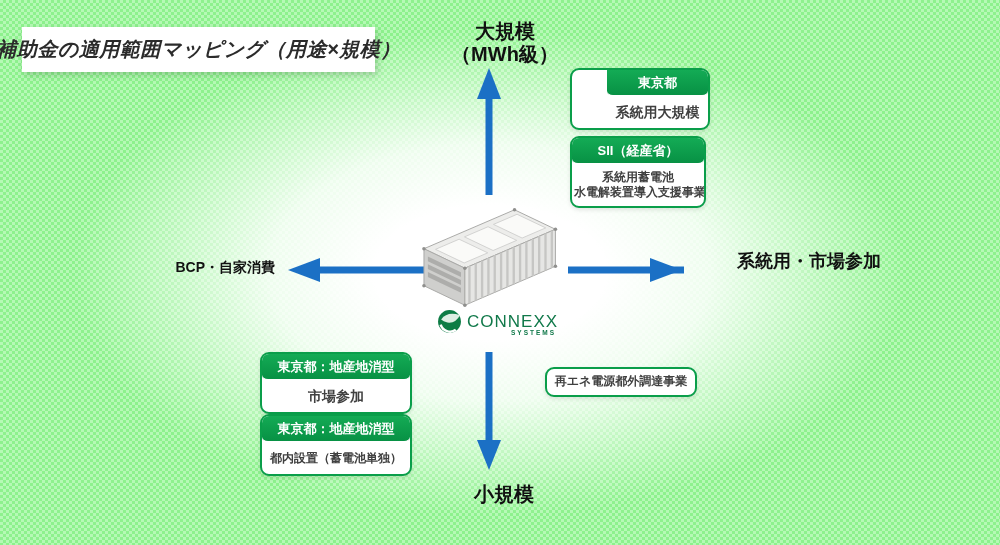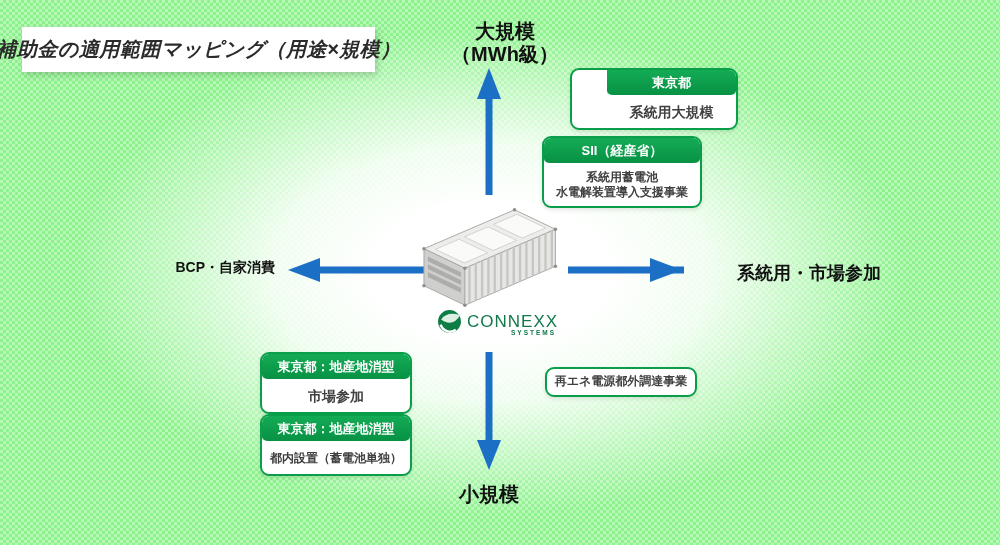--- a/index.html
+++ b/index.html
@@ -25,23 +25,23 @@
   }
   .title-box span {
     font-size: 20px; font-weight: bold; font-style: italic;
     color: #2b2b2b; letter-spacing: 0.5px; white-space: nowrap;
   }
 
   .axis-label {
     position: absolute; font-weight: bold; color: #111111; white-space: nowrap; padding-left: 32px;
   }
   .axis-top    { left: 489px; top: 20px;  transform: translateX(-50%); font-size: 20px; line-height: 23px; text-align: center; }
-  .axis-bottom { left: 473px; top: 481px; transform: translateX(-50%); font-size: 20px; }
+  .axis-bottom { left: 488px; top: 481px; transform: translateX(-50%); font-size: 20px; }
   .axis-left   { right: 725px; top: 259px; font-size: 14px; }
-  .axis-right  { left: 705px; top: 261px; font-size: 18px; }
+  .axis-right  { left: 705px; top: 249px; font-size: 18px; }
 
   svg.arrows { position: absolute; left: 0; top: 0; width: 1000px; height: 545px; pointer-events: none; }
 
   .card {
     position: absolute;
     background: #ffffff;
     border: 2px solid #0a9e4a;
     border-radius: 9px;
     overflow: hidden;
     box-shadow: 0 2px 4px rgba(0,0,0,0.10);
@@ -55,22 +55,22 @@
     white-space: nowrap;
   }
   .card .bd {
     color: #404040; font-weight: bold; font-size: 14px;
     text-align: center; padding: 7px 3px 8px 3px; line-height: 16px;
     white-space: nowrap;
   }
   .card .bd.small { font-size: 12px; padding: 5px 2px 6px 2px; line-height: 15px; }
   .card .bd.mid { font-size: 12px; }
 
-  .card-tr1 { left: 570px; top: 68px;  width: 168px; padding-left: 35px; }
-  .card-tr2 { left: 542px; top: 136px; width: 160px; }
+  .card-tr1 { left: 570px; top: 68px;  width: 140px; padding-left: 35px; }
+  .card-tr2 { left: 570px; top: 136px; width: 136px; }
   .card-bl1 { left: 260px; top: 352px; width: 152px; }
   .card-bl2 { left: 260px; top: 414px; width: 152px; }
   .card-br  { left: 545px; top: 367px; width: 152px; }
 
   .container-art { position: absolute; left: 412px; top: 202px; }
 
   .logo {
     position: absolute; left: 437px; top: 305px; width: 130px; height: 32px;
     display: flex; align-items: center;
   }

